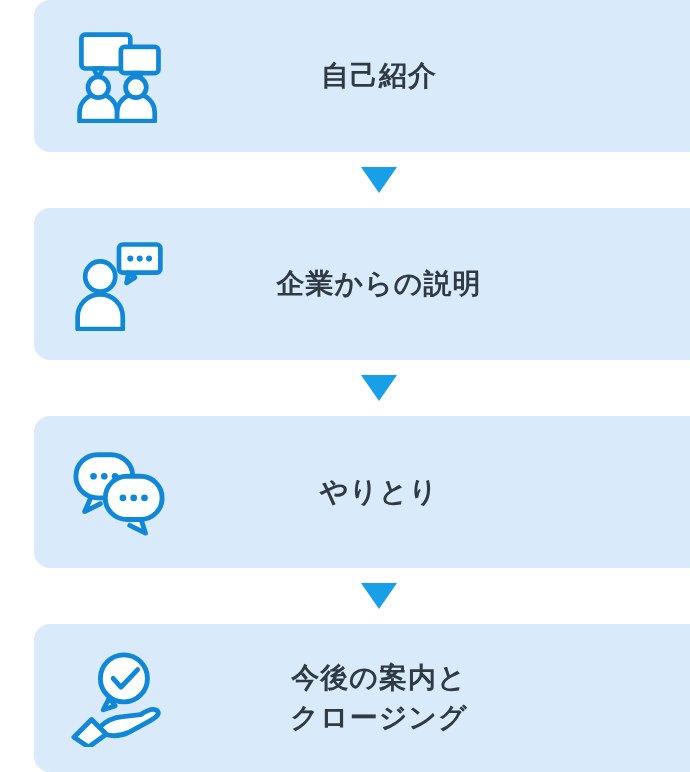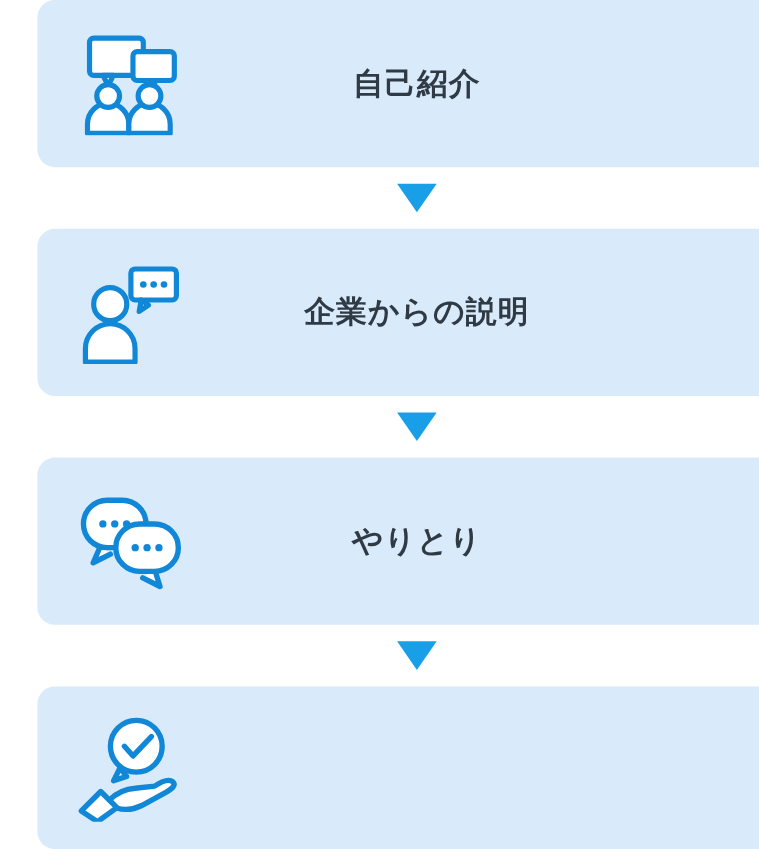--- a/index.html
+++ b/index.html
@@ -151,15 +151,19 @@
         <path class="st" d="M30,80
                            q10,-10 24,-11
                            l18,-2
                            q12,-8 17,-4
                            q4,4 -7,10
                            l-22,12
                            q-12,6 -24,2 z"></path>
         <path class="st" d="M4,90 L22,72 L37,87 L19,100 Z"></path>
       </svg>
     </span>
+    <div class="label">
+      <div>今後の案内と</div>
+      <div>クロージング</div>
+    </div>
   </section>
 
 </div>
 
 </body></html>

